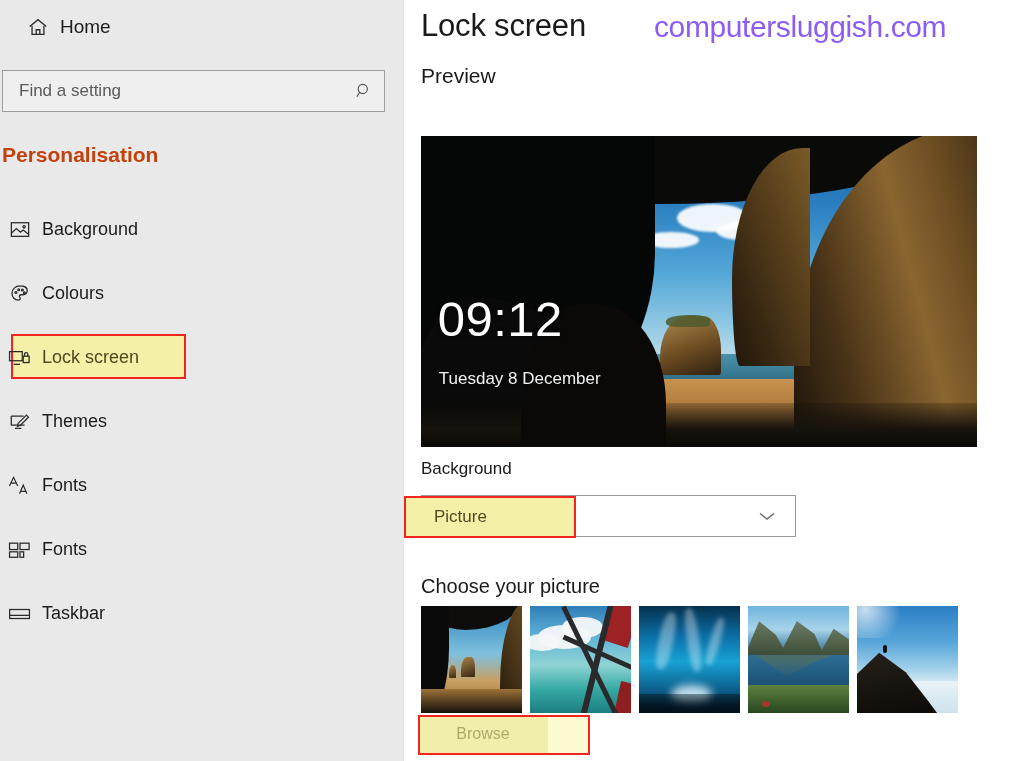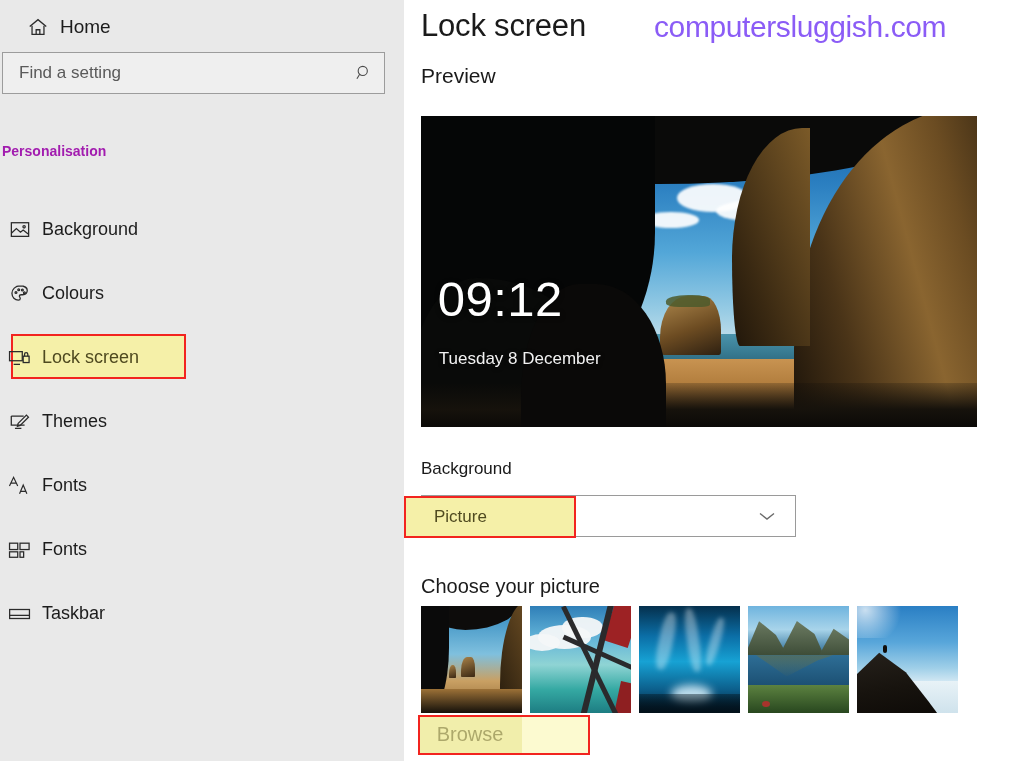--- a/index.html
+++ b/index.html
@@ -19,35 +19,35 @@
     flex: 0 0 404px;
   }
   .home-row {
     position: absolute; left: 16px; top: 8px;
     display: flex; align-items: center; height: 38px;
   }
   .home-icon { width: 44px; display: flex; justify-content: center; align-items: center; }
   .home-label { font-size: 19px; color: #1c1c1c; }
 
   .search-box {
-    position: absolute; left: 2px; top: 52px;
+    position: absolute; left: 2px; top: 70px;
     width: 383px; height: 42px;
     background: #efefef;
     border: 1px solid #9c9c9c;
     display: flex; align-items: center;
   }
   .search-text {
     flex: 1; padding-left: 16px;
     font-size: 17px; color: #5a5a5a;
   }
   .search-icon { width: 40px; display: flex; justify-content: center; align-items: center; }
 
   .section-title {
     position: absolute; left: 0; top: 143px;
-    font-size: 14px; font-weight: bold; color: #a21caf; text-align: right;
+    font-size: 21px; font-weight: bold; color: #c2410c; text-align: right;
   }
 
   .nav { position: absolute; left: 0; top: 208px; width: 404px; }
   .nav-item {
     position: relative;
     display: flex; align-items: center;
     height: 43px; margin-bottom: 21px;
   }
   .nav-icon {
     width: 40px; min-width: 40px;
@@ -82,21 +82,21 @@
     position: absolute; left: 250px; top: 10px;
     font-size: 30px; color: #8b5cf6; letter-spacing: -0.4px;
   }
   .preview-label {
     position: absolute; left: 17px; top: 64px;
     font-size: 21px; color: #1a1a1a;
   }
 
   
   .preview {
-    position: absolute; left: 17px; top: 116px;
+    position: absolute; left: 17px; top: 136px;
     width: 556px; height: 311px;
     overflow: hidden;
     background: #05070a;
   }
   .pv-sky {
     position: absolute; left: 0; top: 0; width: 100%; height: 76%;
     background: linear-gradient(180deg,#1b5f9e 0%, #2a7ec0 28%, #53a7d8 58%, #96cbe4 82%, #cfe4ec 100%);
   }
   .pv-sea {
     position: absolute; left: 0; top: 70%; width: 100%; height: 11%;
@@ -254,24 +254,24 @@
   
   .t5 { background: linear-gradient(180deg,#2a7fc4 0%, #58a6da 34%, #9fcfe8 58%, #dfeef6 74%, #eef5f9 100%); }
   .t5 .ridge { position:absolute; left:-10%; bottom:-6%; width:94%; height:76%; background:linear-gradient(170deg,#2b2620 0%, #17130e 60%, #0c0906 100%); clip-path: polygon(0 100%, 0 56%, 34% 18%, 62% 42%, 86% 78%, 100% 100%);}
   .t5 .cloudbank { position:absolute; right:0; bottom:0; width:62%; height:30%; background:linear-gradient(180deg,#e8f2f7,#cfe2ec);}
   .t5 .person { position:absolute; left:26%; top:36%; width:4px; height:8px; background:#100d0a; border-radius:2px;}
   .t5 .sunglow { position:absolute; left:-10%; top:-14%; width:60%; height:44%; background:radial-gradient(circle at 30% 40%, rgba(255,255,255,.75), rgba(255,255,255,0) 70%);}
 
   
   .browse-wrap { position: absolute; left: 14px; top: 715px; }
   .browse-btn {
-    width: 104px; height: 38px;
+    width: 130px; height: 38px;
     background: #e7e4ad;
     display: flex; align-items: center; justify-content: center;
-    font-size: 20px; color: #4f4a20;
+    font-size: 16px; color: #4f4a20;
   }
   .browse-hl {
     position: absolute; left: 0; top: 0;
     width: 172px; height: 40px;
     border: 2px solid #f2241f;
     background: rgba(250,246,170,.55);
   }
 </style>
 </head>
 <body>

